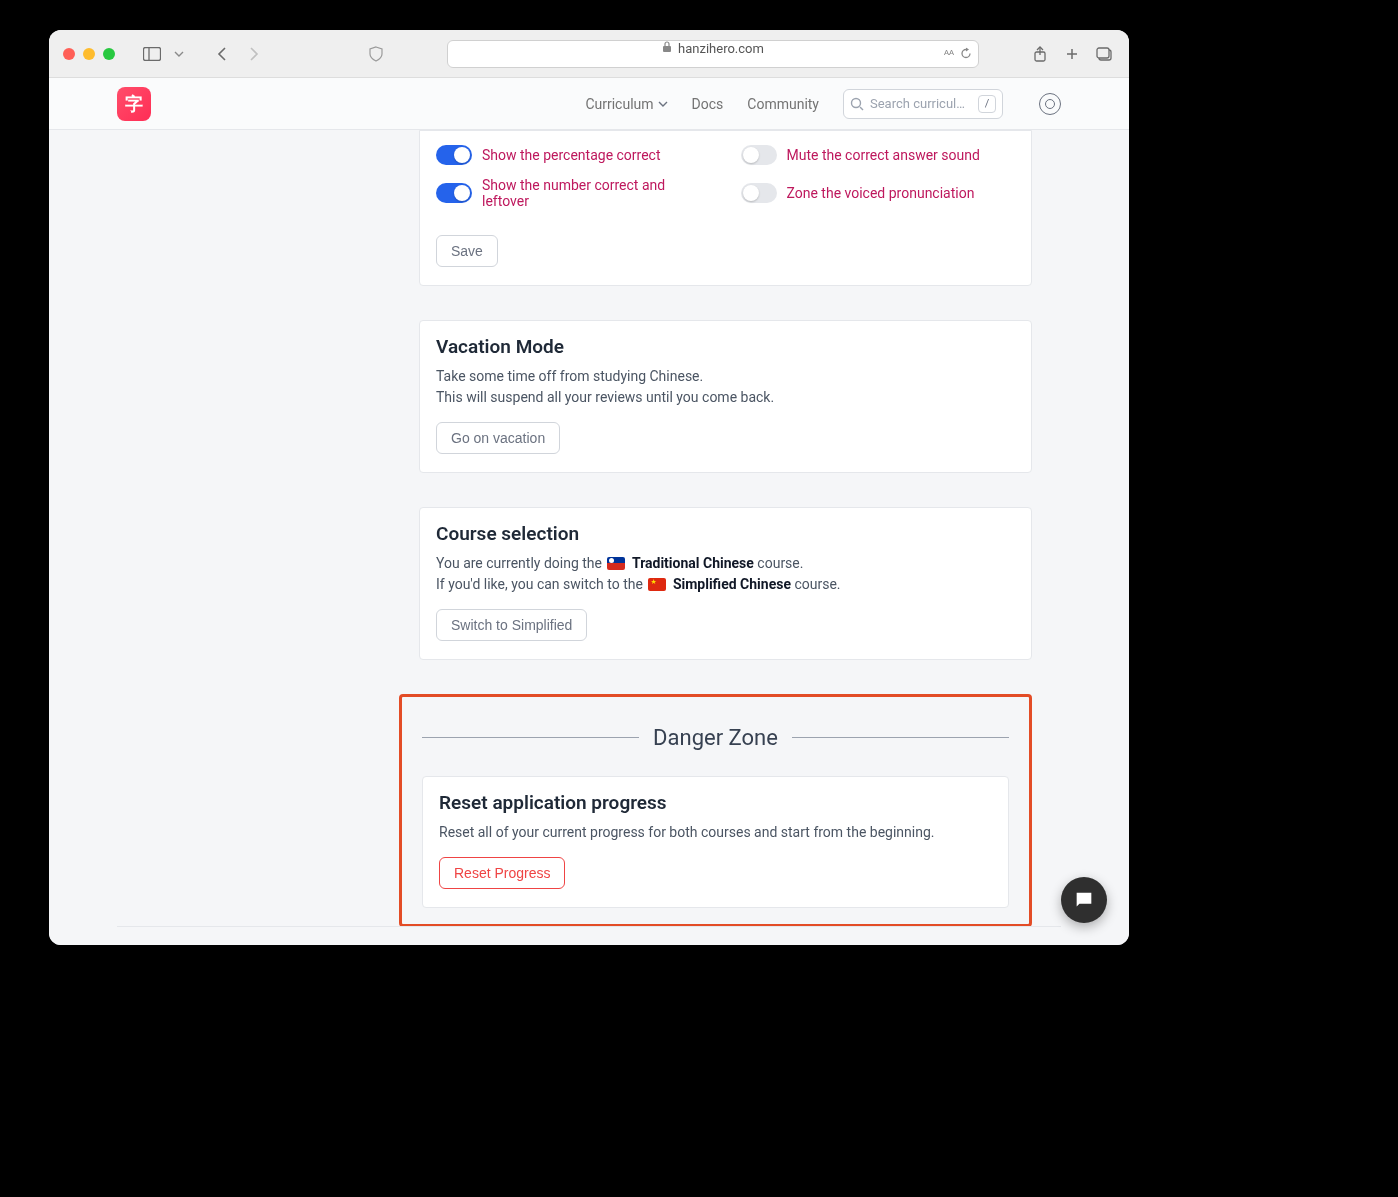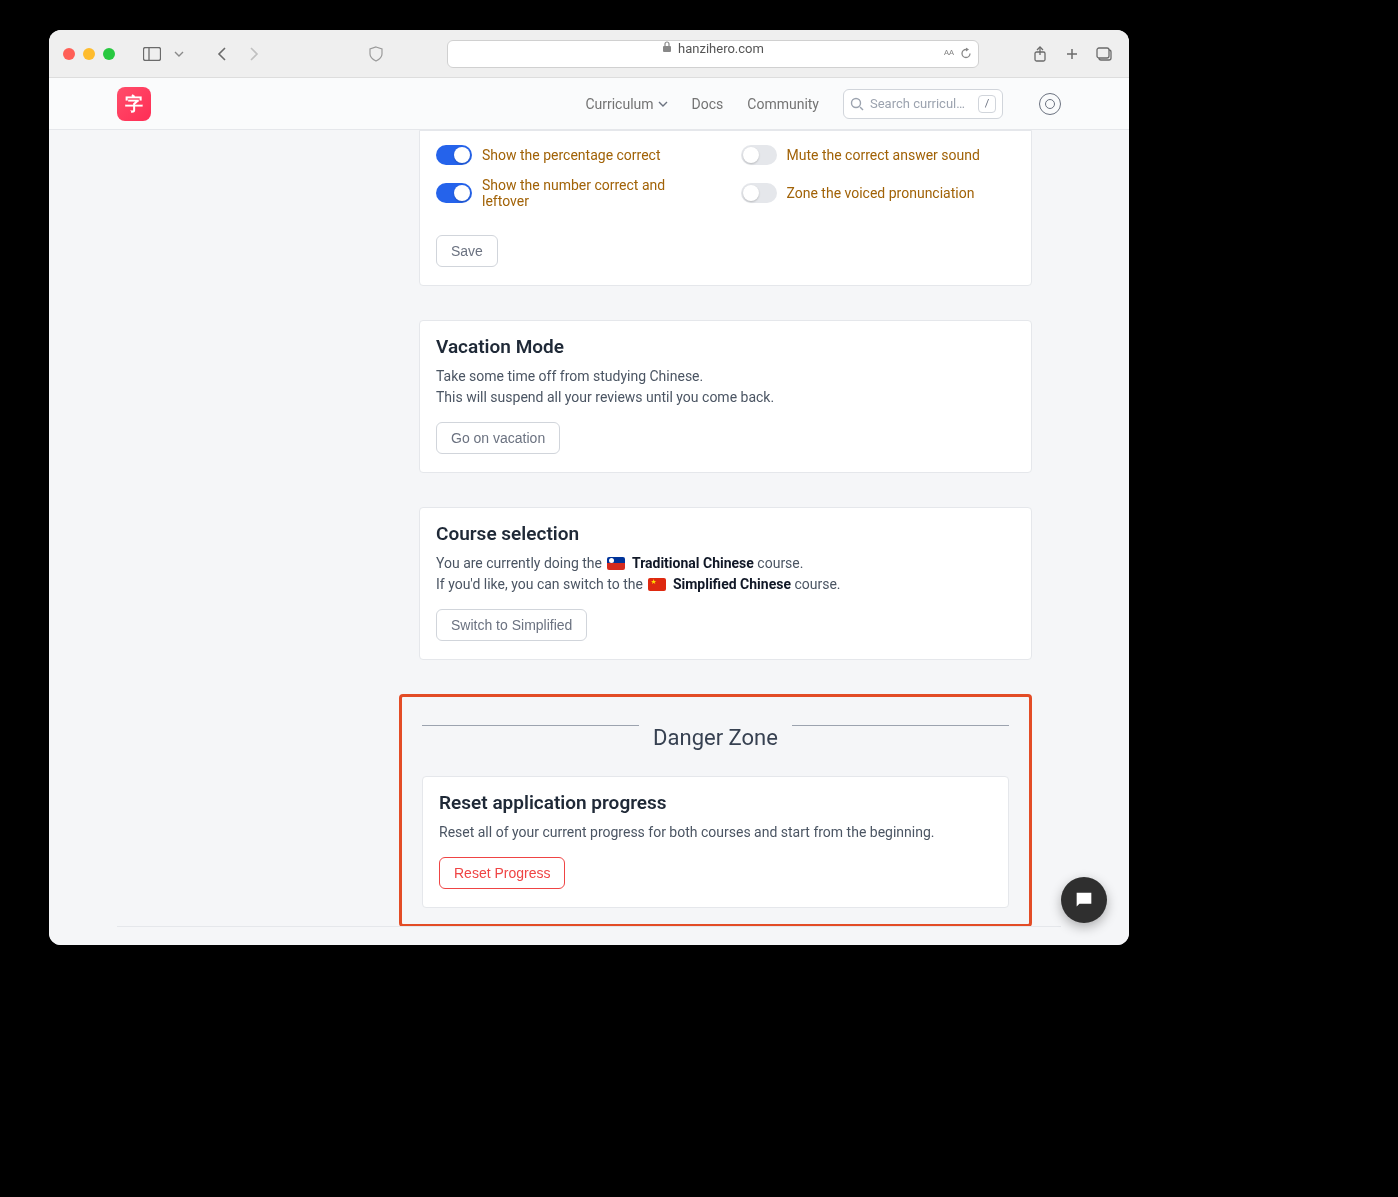--- a/index.html
+++ b/index.html
@@ -164,21 +164,21 @@
     display: flex;
     gap: 30px;
     margin-bottom: 12px;
   }
   .toggle-item {
     display: flex;
     align-items: center;
     gap: 10px;
     width: 50%;
     font-size: 14px;
-    color: #a16207;
+    color: #be185d;
   }
   .toggle {
     width: 36px; height: 20px;
     border-radius: 10px;
     position: relative;
     flex-shrink: 0;
   }
   .toggle.on { background: #2563eb; }
   .toggle.off { background: #e5e7eb; }
   .toggle::after {
@@ -244,20 +244,21 @@
   
   .danger-wrap {
     position: relative;
     border: 3px solid #e34c26;
     border-radius: 4px;
     margin-left: -20px;
     padding: 24px 20px 16px;
   }
   .divider-title {
     display: flex;
+    align-items: center;
     gap: 14px;
     margin: 4px 0 26px;
   }
   .divider-title .line {
     flex: 1;
     height: 1px;
     background: #9ca3af;
   }
   .divider-title .txt {
     font-size: 22px;

